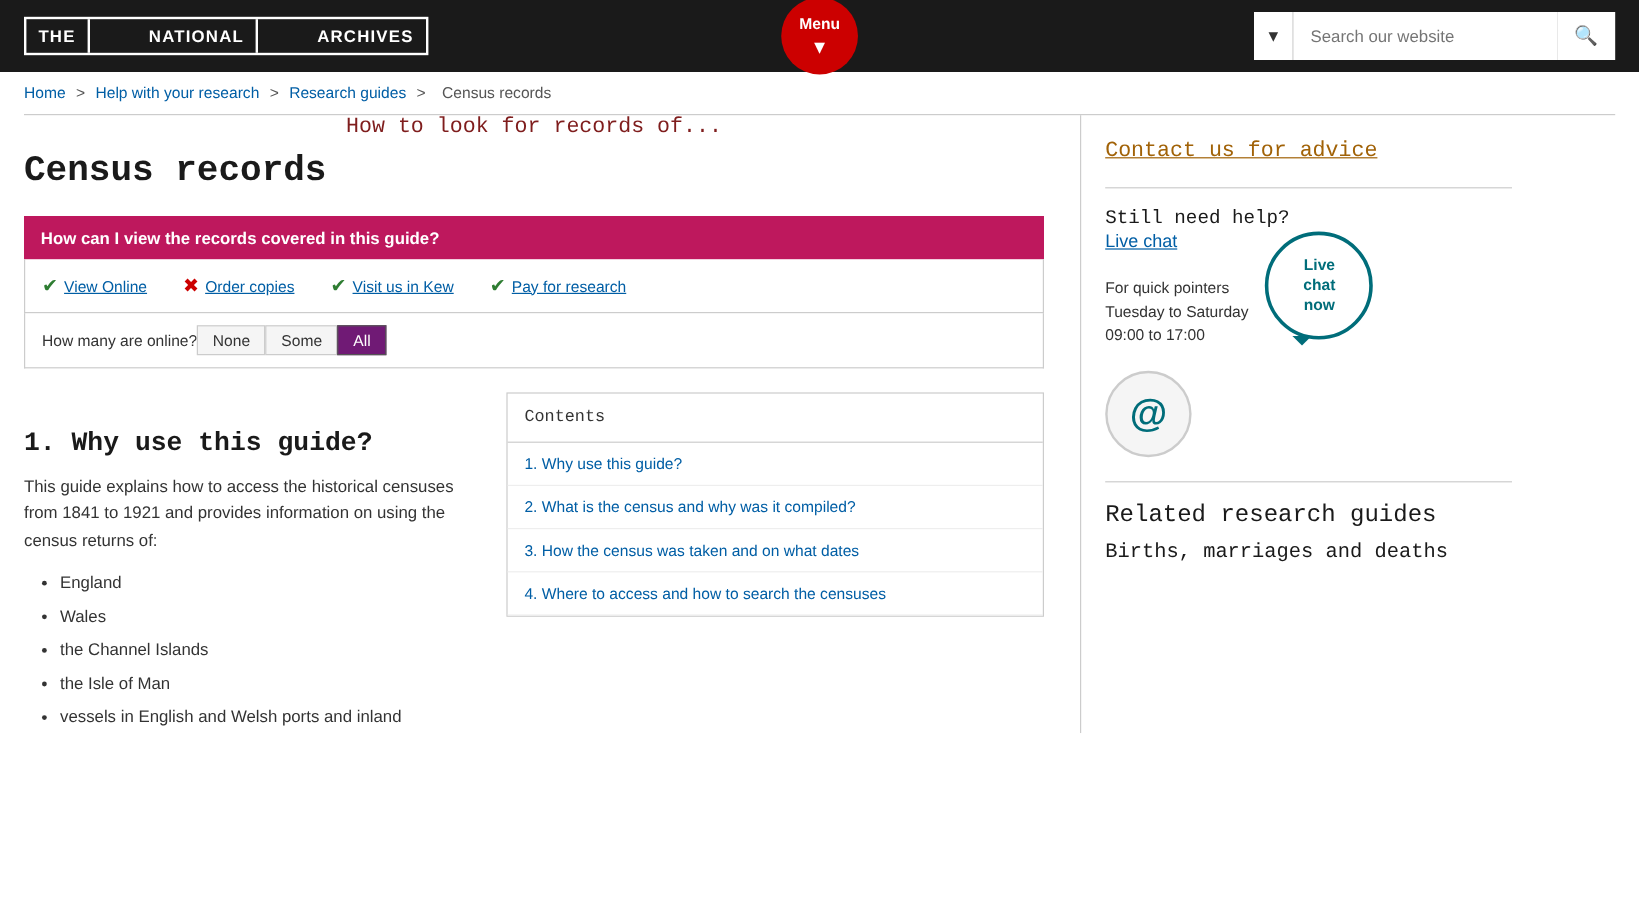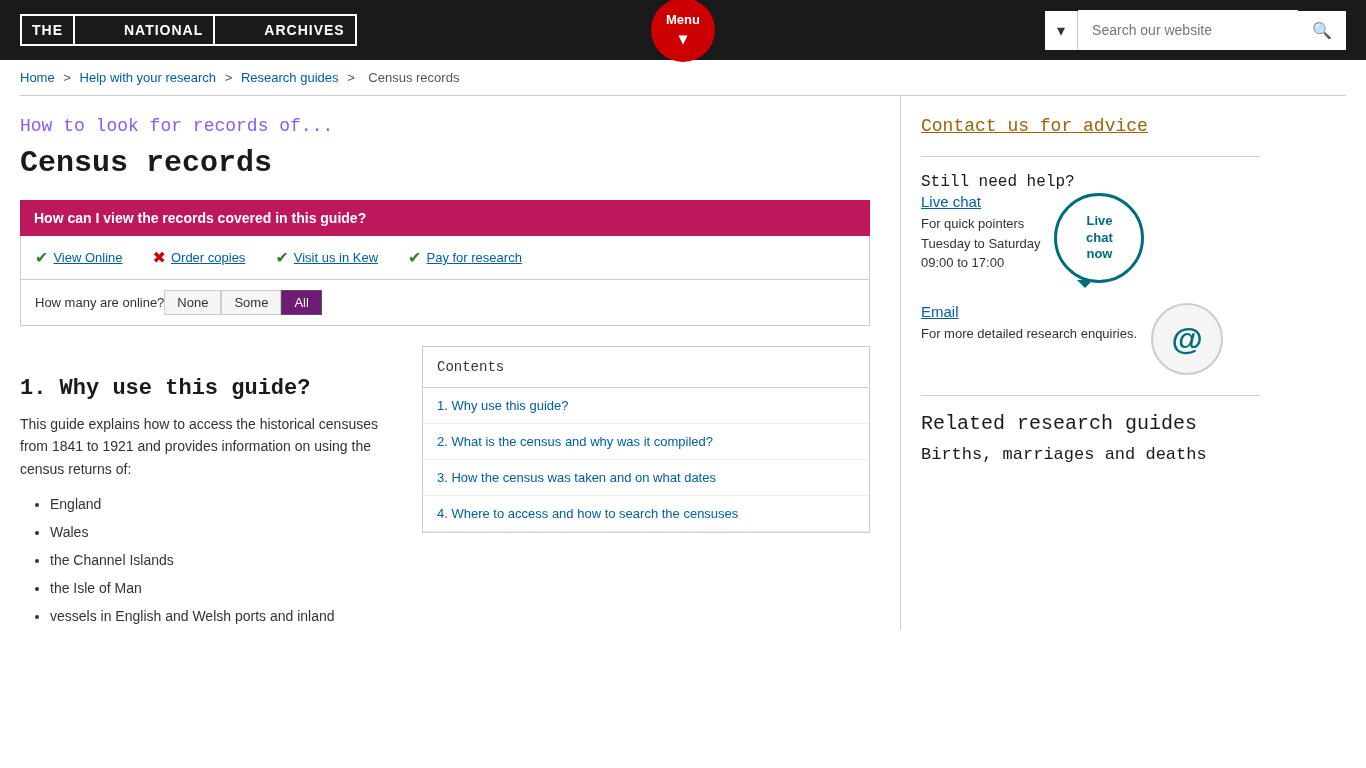--- a/index.html
+++ b/index.html
@@ -108,23 +108,23 @@
       width: 360px;
       padding-top: 20px;
       padding-left: 20px;
       border-left: 1px solid #ccc;
     }
 
     
     .subtitle {
       font-family: 'Courier New', monospace;
       font-size: 18px;
-      color: #8b5cf6;
-      margin-top: 20px;
+      color: #7f1d1d;
       margin-bottom: 10px;
+      text-align: center;
     }
     .page-title {
       font-family: 'Courier New', monospace;
       font-size: 30px;
       font-weight: bold;
       color: #1a1a1a;
       margin-bottom: 20px;
     }
 
     
@@ -257,21 +257,21 @@
       margin-bottom: 20px;
     }
     .live-chat-info a {
       color: #005ea5;
       text-decoration: underline;
       font-size: 15px;
     }
     .live-chat-info p {
       font-size: 13px;
       color: #333;
-      margin-top: 4px;
+      margin-top: 20px;
       line-height: 1.5;
     }
     .live-chat-bubble {
       width: 90px;
       height: 90px;
       border-radius: 50%;
       border: 3px solid #006d7a;
       background: #fff;
       display: flex;
       align-items: center;
@@ -464,24 +464,20 @@
           <span>09:00 to 17:00</span>
         </p>
       </div>
       <div class="live-chat-bubble">
         <span class="live-chat-bubble-text">Live<br>chat<br>now</span>
       </div>
     </div>
 
     
     <div class="email-block">
-      <div class="email-info">
-        <a href="#">Email</a>
-        <p>For more detailed research enquiries.</p>
-      </div>
       <div class="email-circle">
         <span>@</span>
       </div>
     </div>
 
     <hr class="sidebar-divider">
 
     <p class="related-guides-title">Related research guides</p>
     <span class="related-guide-partial">Births, marriages and deaths</span>
   </aside>

